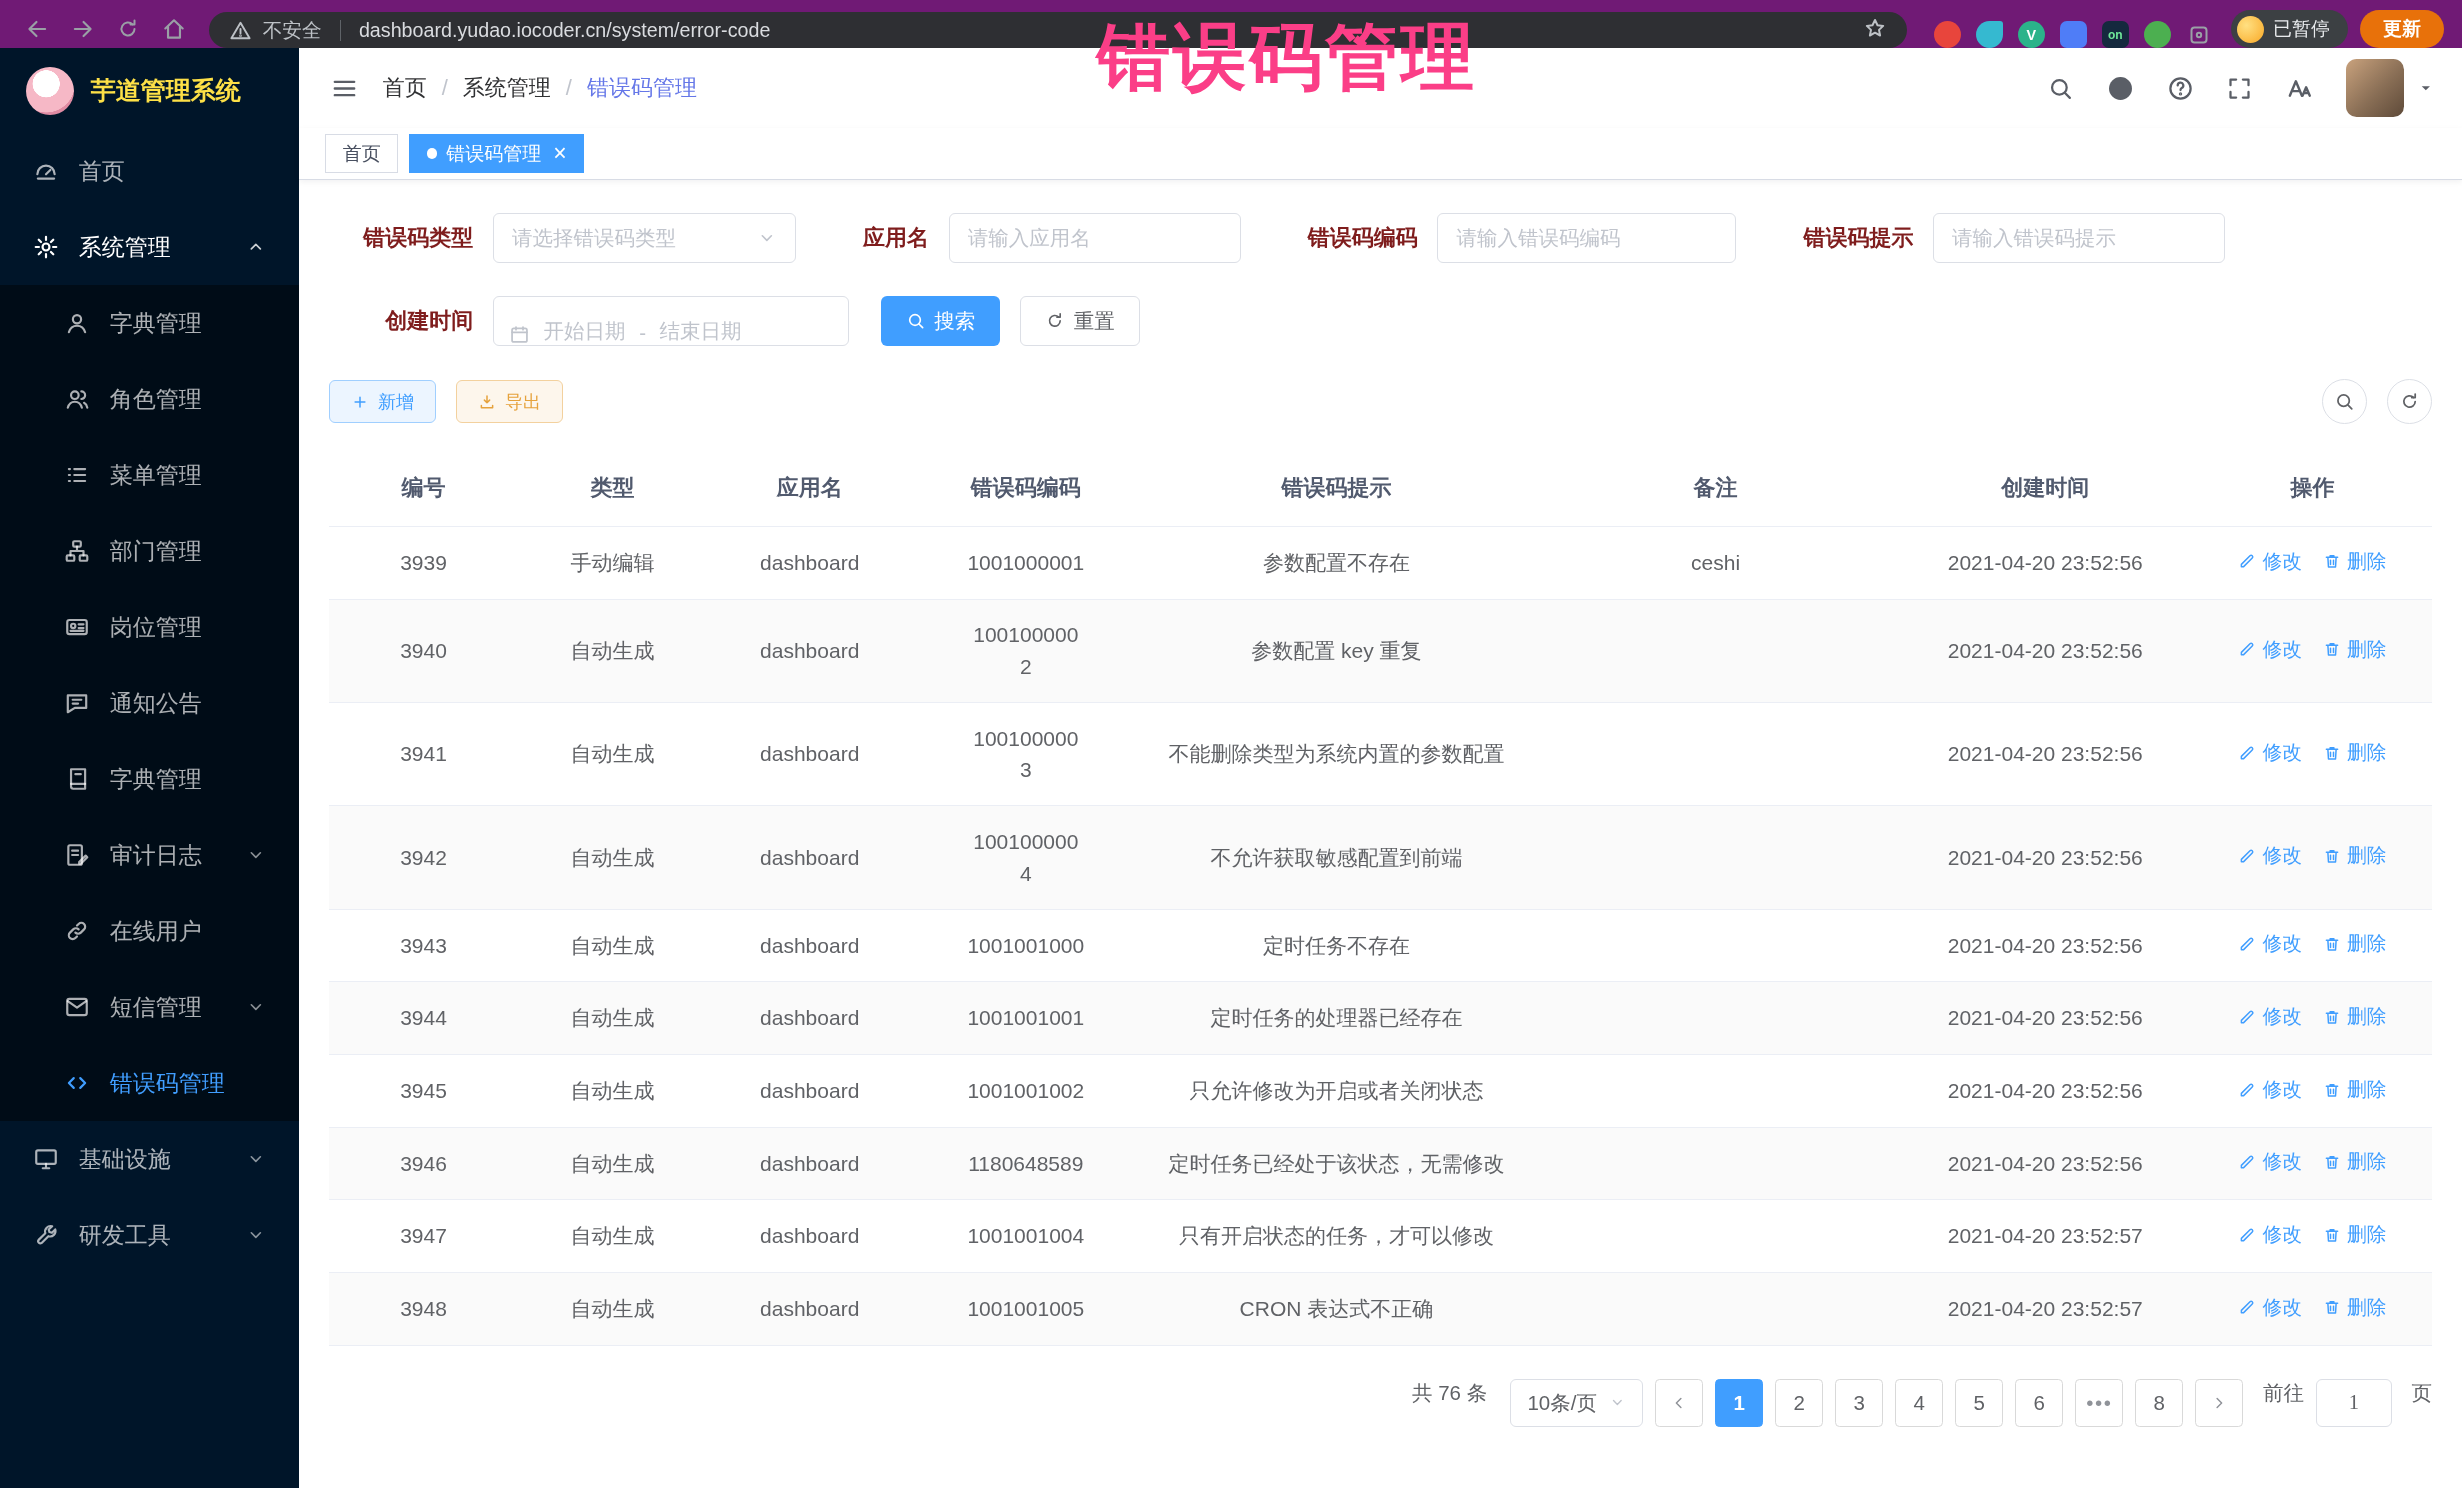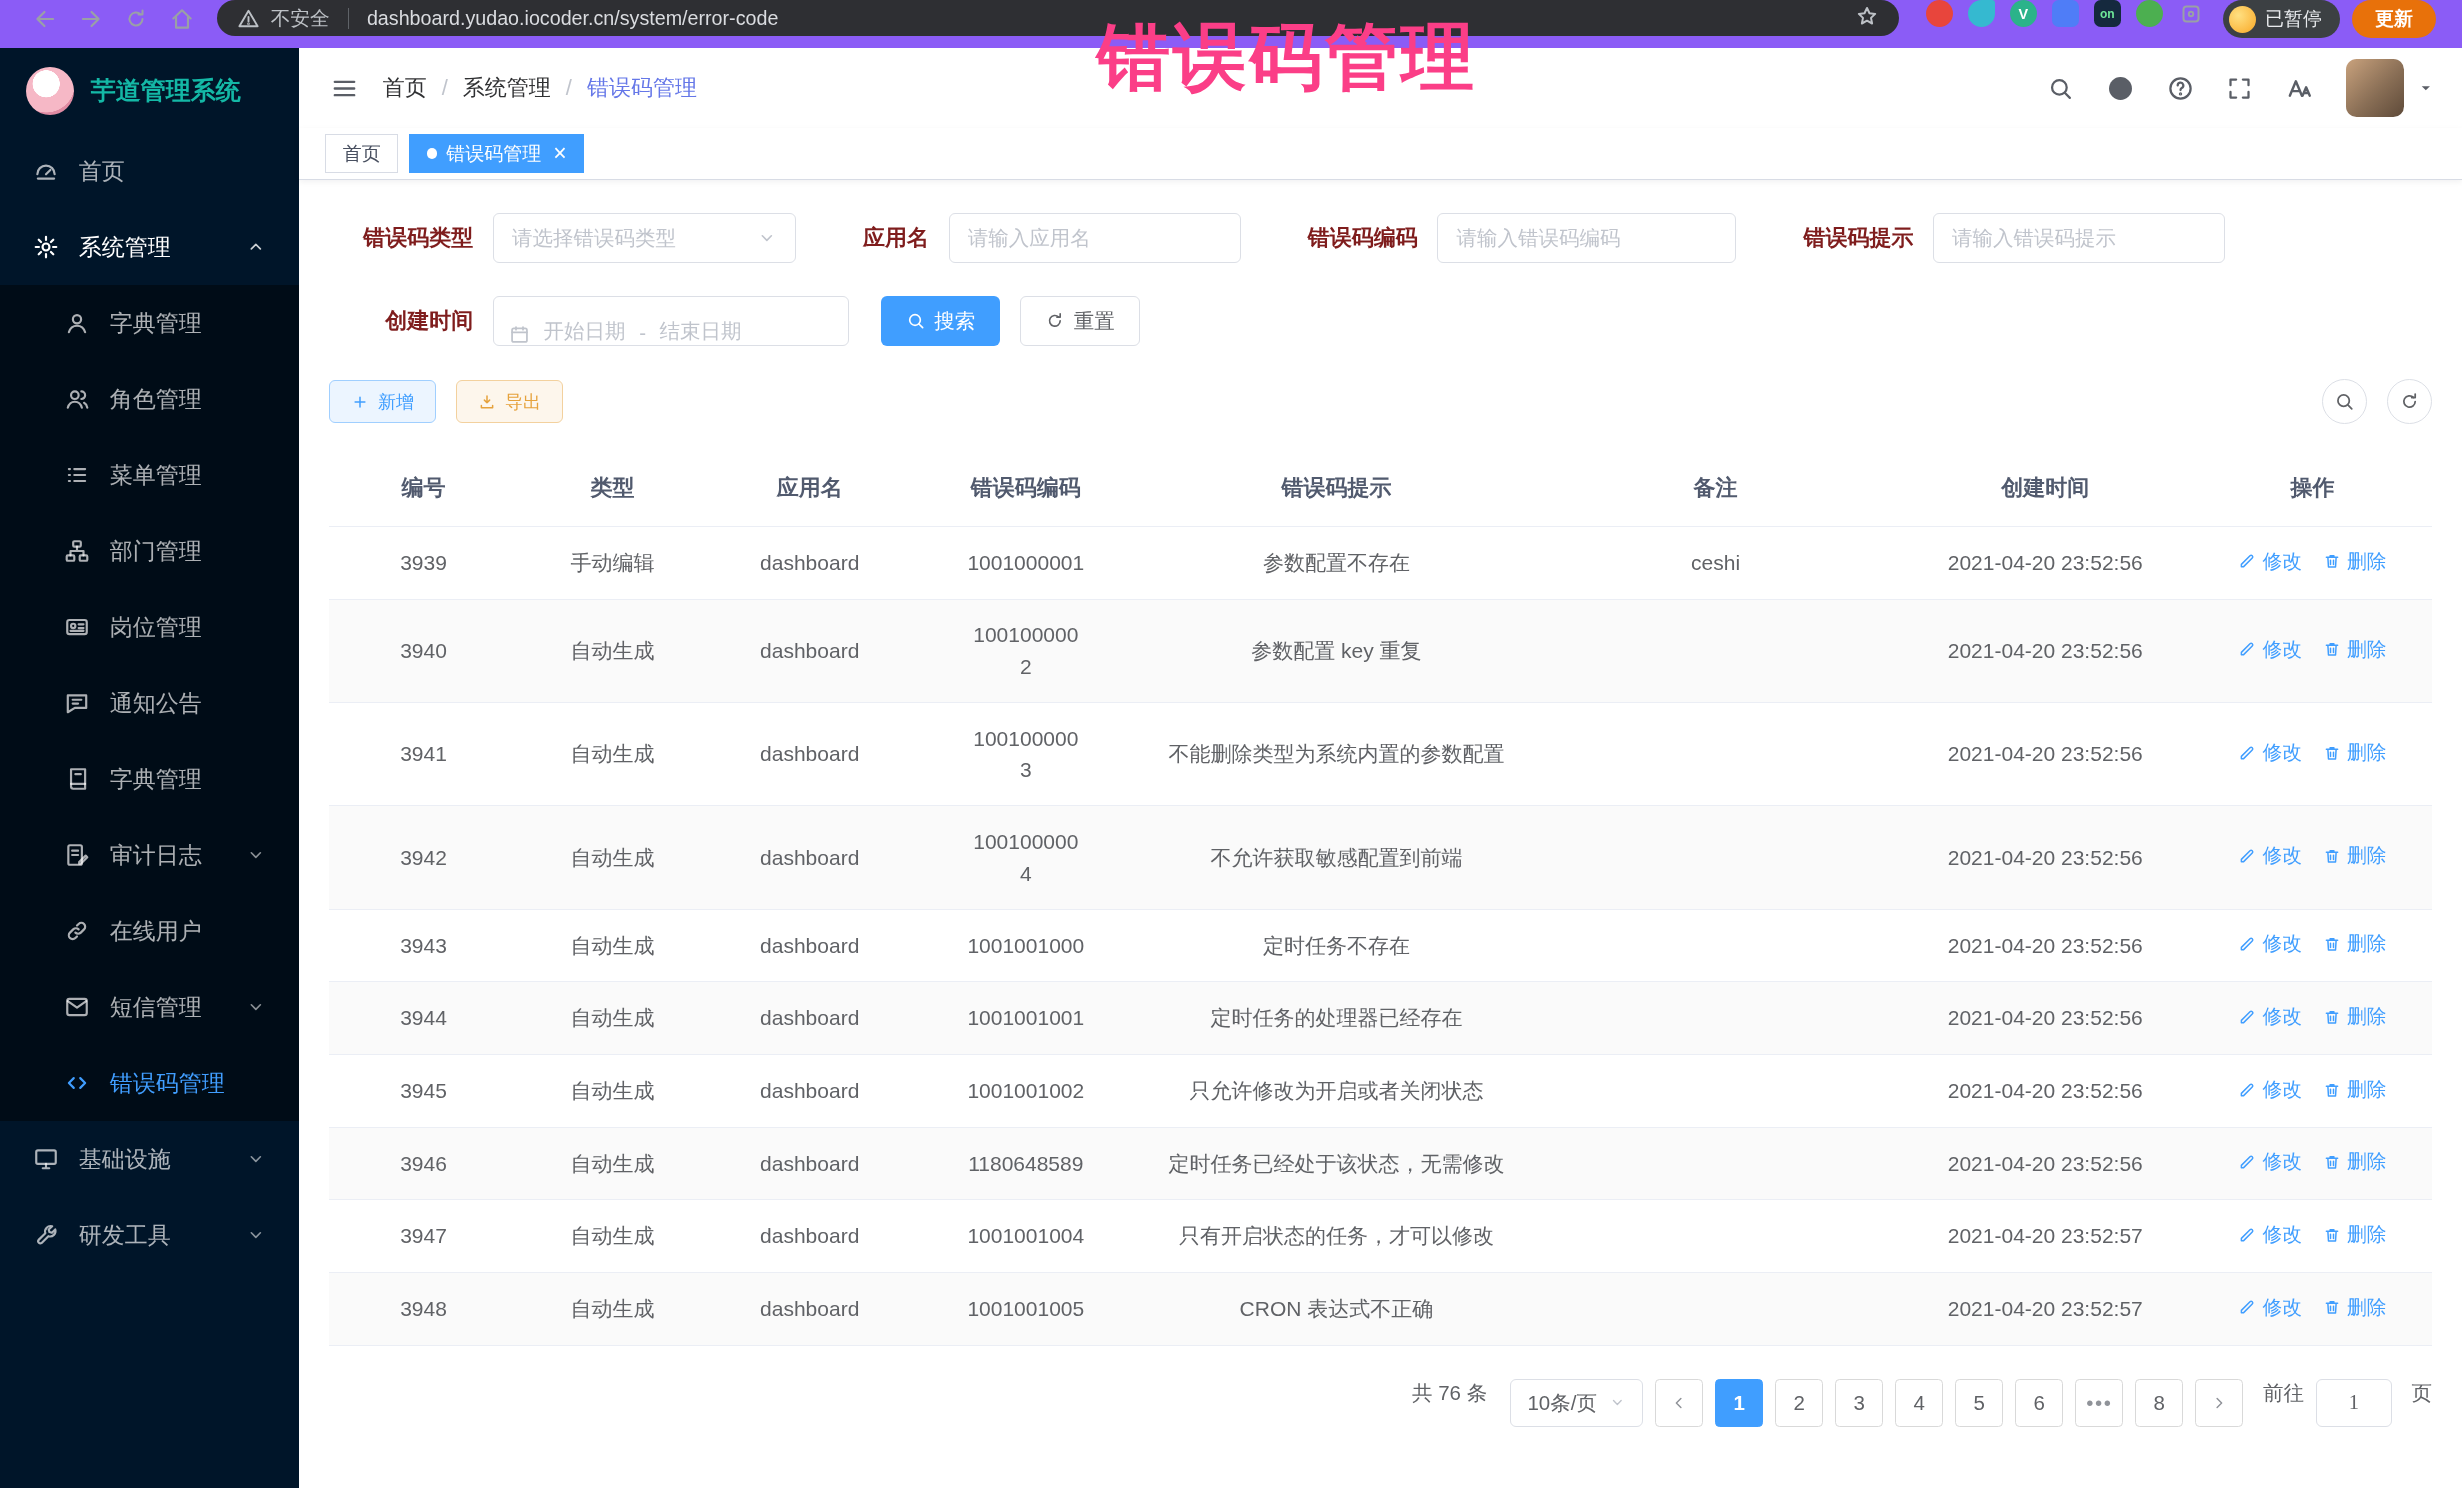--- a/index.html
+++ b/index.html
@@ -3,38 +3,38 @@
 <meta charset="utf-8">
 <style>
 *{margin:0;padding:0;box-sizing:border-box}
 html,body{width:2462px;height:1488px;overflow:hidden}
 body{font-family:"Liberation Sans","DejaVu Sans",sans-serif;background:#fff;position:relative;font-size:21px;color:#303133}
 svg{flex-shrink:0}
 button{font-family:inherit;background:none;border:none;cursor:pointer}
 input{font-family:Liberation Serif, serif;outline:none}
 
 
-.chrome{height:48px;background:#8b5cf6;display:flex;align-items:flex-start;padding:0 26px;gap:7.6px}
+.chrome{height:48px;background:#701a75;display:flex;align-items:flex-end;padding:0 18px;gap:7.6px}
 .nav-btn{color:#9aa0a6;display:flex;align-items:center;justify-content:center;width:38px;height:38px}
 .addr{flex:1;height:36px;background:#2e2f33;border-radius:18px;display:flex;align-items:center;padding:0 19.7px;margin:0 9px;color:#bdc1c6;font-size:19.7px;gap:10.6px}
 .addr .divider{width:0.8px;height:21px;background:#5f6368;margin:0 7.6px}
 .addr .url{color:#dadce0;white-space:nowrap}
 .addr .spacer{flex:1}
 .ext-area{display:flex;align-items:center;gap:15px;margin:0 10.6px}
 .ext{width:27px;height:27px;border-radius:50%;display:flex;align-items:center;justify-content:center;font-size:14.4px;font-weight:700;color:#fff;cursor:pointer}
 .ext.square{border-radius:6.8px;font-size:12px}
 .ext.drop{border-radius:50% 3px 50% 50%}
 .paused{display:flex;align-items:center;gap:9px;background:#3c4043;border-radius:19px;height:38px;padding:0 18px 0 6px;color:#e8eaed;font-size:19px;cursor:pointer;white-space:nowrap}
 .emoji{width:27px;height:27px;border-radius:50%;background:radial-gradient(circle at 35% 35%,#ffe082,#f9a825)}
 .update-btn{background:#e8710a;color:#fff;font-size:19px;font-weight:700;height:38px;padding:0 23px;border-radius:19px;margin-left:4.5px;white-space:nowrap}
 
 
 .app{display:flex;height:1440px}
 .sidebar{width:299px;background:#001529;flex-shrink:0;display:flex;flex-direction:column;overflow:hidden}
-.logo{height:85px;display:flex;align-items:center;gap:16.7px;padding:0 26px;color:#14b8a6;font-size:25px;font-weight:700;white-space:nowrap}
+.logo{height:85px;display:flex;align-items:center;gap:16.7px;padding:0 26px;color:#fde047;font-size:25px;font-weight:700;white-space:nowrap}
 .logo-img{width:48px;height:48px;border-radius:50%;background:radial-gradient(circle at 42% 35%,#ffffff 0 32%,#f6b8c6 33% 68%,#e08ba3 69%);flex-shrink:0}
 .menu{flex:1}
 .menu-item{height:76px;display:flex;align-items:center;gap:19.7px;padding:0 33px;font-size:23px;color:rgba(255,255,255,.68);cursor:pointer;white-space:nowrap}
 .menu-item.sub{background:#000c17;padding-left:64px}
 .menu-item.open{color:#ffffff}
 .menu-item.active{color:#409eff}
 .menu-item .chev{margin-left:auto;opacity:.8}
 
 .main{flex:1;display:flex;flex-direction:column;background:#fff;min-width:0}
 .topbar{height:80px;display:flex;align-items:center;padding:0 26px;background:#fff}

